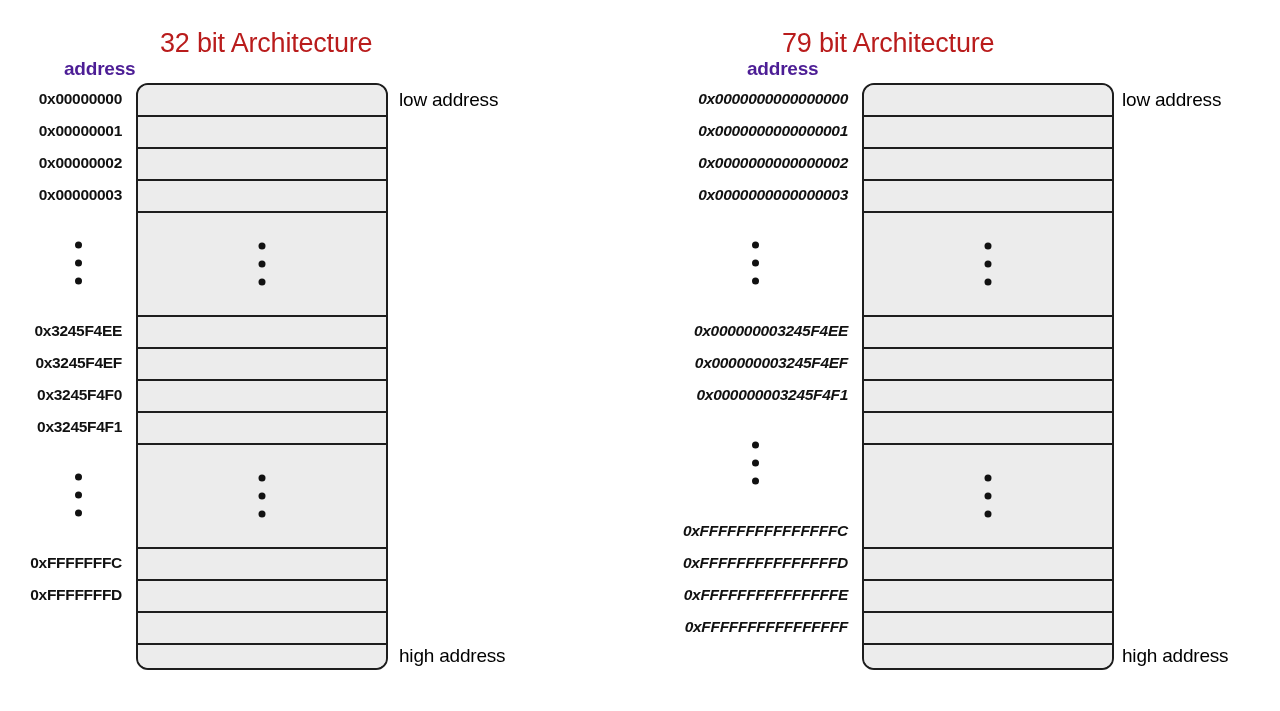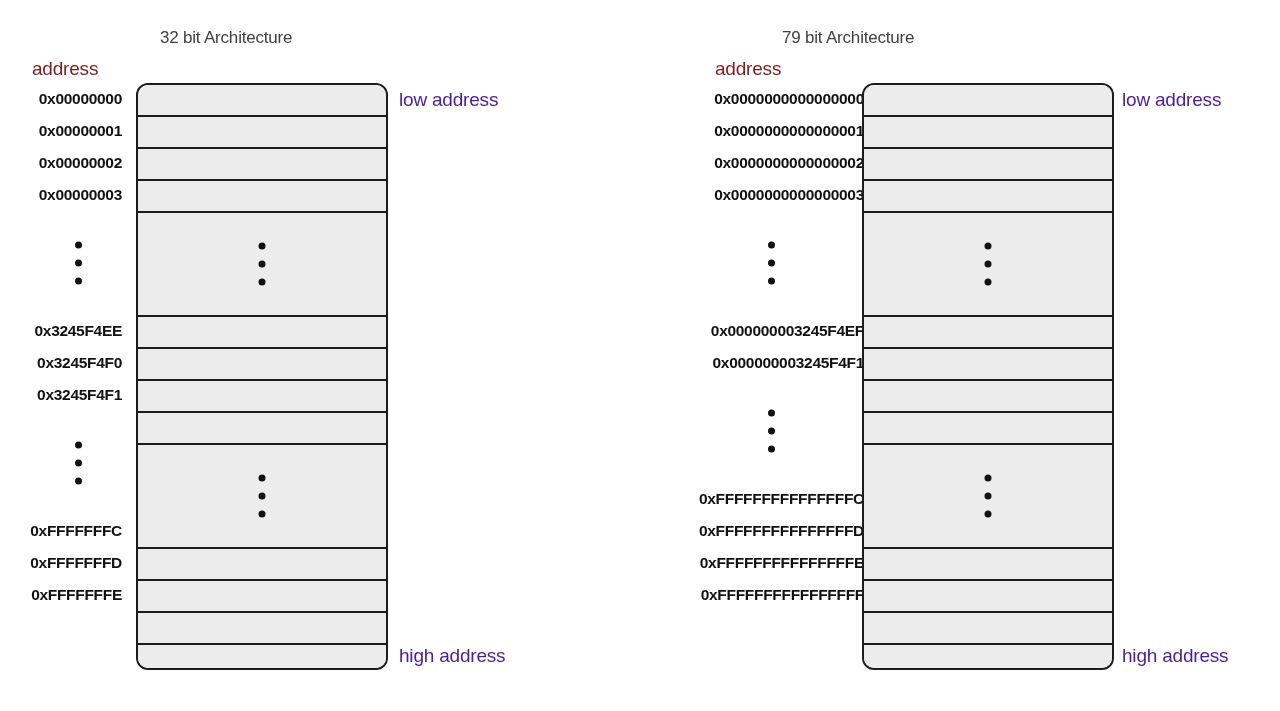--- a/index.html
+++ b/index.html
@@ -28,37 +28,38 @@
   .panel {
     position: absolute;
     top: 0;
   }
   .panel-32 { left: 0px; }
   .panel-64 { left: 620px; }
 
   .panel-title {
     position: absolute;
     top: 28px;
-    font-size: 17px;
+    font-size: 27px;
     font-weight: 400;
     letter-spacing: -0.2px;
     white-space: nowrap;
-    color: #404040;
+    color: #b91c1c;
   }
   .panel-32 .panel-title { left: 160px; }
   .panel-64 .panel-title { left: 162px; }
 
   .addr-header {
     position: absolute;
     top: 58px;
     font-size: 19px;
-    font-weight: 400;
+    font-weight: 700;
     letter-spacing: -0.2px;
     white-space: nowrap;
-    color: #7f1d1d;
+    color: #4c1d95;
+    margin-left: 32px;
   }
   .panel-32 .addr-header { left: 32px; }
   .panel-64 .addr-header { left: 95px; }
 
   
   .memory-box {
     position: absolute;
     top: 83px;
     height: 587px;
     box-sizing: border-box;
@@ -100,21 +101,21 @@
     background: #111111;
   }
 
   
   .addr-list {
     position: absolute;
     top: 83px;
     height: 587px;
   }
   .panel-32 .addr-list { left: 0px;  width: 130px; }
-  .panel-64 .addr-list { left: 16px;  width: 236px; }
+  .panel-64 .addr-list { left: 0px;  width: 236px; font-style: italic; }
 
   .addr-slot {
     display: flex;
     align-items: center;
     justify-content: flex-end;
     box-sizing: border-box;
     padding-right: 8px;
     position: relative;
   }
   .addr-slot.cell { height: 32px; }
@@ -147,21 +148,21 @@
     background: #111111;
   }
 
   
   .side-label {
     position: absolute;
     font-size: 19px;
     font-weight: 400;
     letter-spacing: -0.2px;
     white-space: nowrap;
-    color: #4c1d95;
+    color: #000000;
   }
   .panel-32 .side-label.low  { left: 399px; top: 89px; }
   .panel-32 .side-label.high { left: 399px; top: 645px; }
   .panel-64 .side-label.low  { left: 502px; top: 89px; }
   .panel-64 .side-label.high { left: 502px; top: 645px; }
 </style>
 </head>
 <body>
 
 <div class="diagram">
@@ -188,40 +189,40 @@
           <div class="vdots-addr">
             <div class="dot"></div>
             <div class="dot"></div>
             <div class="dot"></div>
           </div>
         </div>
         <div class="addr-slot cell">
           <span class="addr-text">0x3245F4EE</span>
         </div>
         <div class="addr-slot cell">
+          <span class="addr-text">0x3245F4EF</span>
+        </div>
+        <div class="addr-slot cell">
           <span class="addr-text">0x3245F4F0</span>
         </div>
         <div class="addr-slot cell">
           <span class="addr-text">0x3245F4F1</span>
         </div>
         <div class="addr-slot gap">
           <div class="vdots-addr">
             <div class="dot"></div>
             <div class="dot"></div>
             <div class="dot"></div>
           </div>
         </div>
         <div class="addr-slot cell">
           <span class="addr-text">0xFFFFFFFC</span>
         </div>
         <div class="addr-slot cell">
           <span class="addr-text">0xFFFFFFFD</span>
-        </div>
-        <div class="addr-slot cell">
-          <span class="addr-text">0xFFFFFFFE</span>
         </div>
       </div>
 
     <div class="memory-box">
         <div class="mem-row cell"></div>
         <div class="mem-row cell"></div>
         <div class="mem-row cell"></div>
         <div class="mem-row cell"></div>
         <div class="mem-row gap">
           <div class="vdots">
@@ -270,20 +271,23 @@
           <span class="addr-text">0x0000000000000003</span>
         </div>
         <div class="addr-slot gap">
           <div class="vdots-addr">
             <div class="dot"></div>
             <div class="dot"></div>
             <div class="dot"></div>
           </div>
         </div>
         <div class="addr-slot cell">
+          <span class="addr-text">0x000000003245F4EE</span>
+        </div>
+        <div class="addr-slot cell">
           <span class="addr-text">0x000000003245F4EF</span>
         </div>
         <div class="addr-slot cell">
           <span class="addr-text">0x000000003245F4F1</span>
         </div>
         <div class="addr-slot gap">
           <div class="vdots-addr">
             <div class="dot"></div>
             <div class="dot"></div>
             <div class="dot"></div>

